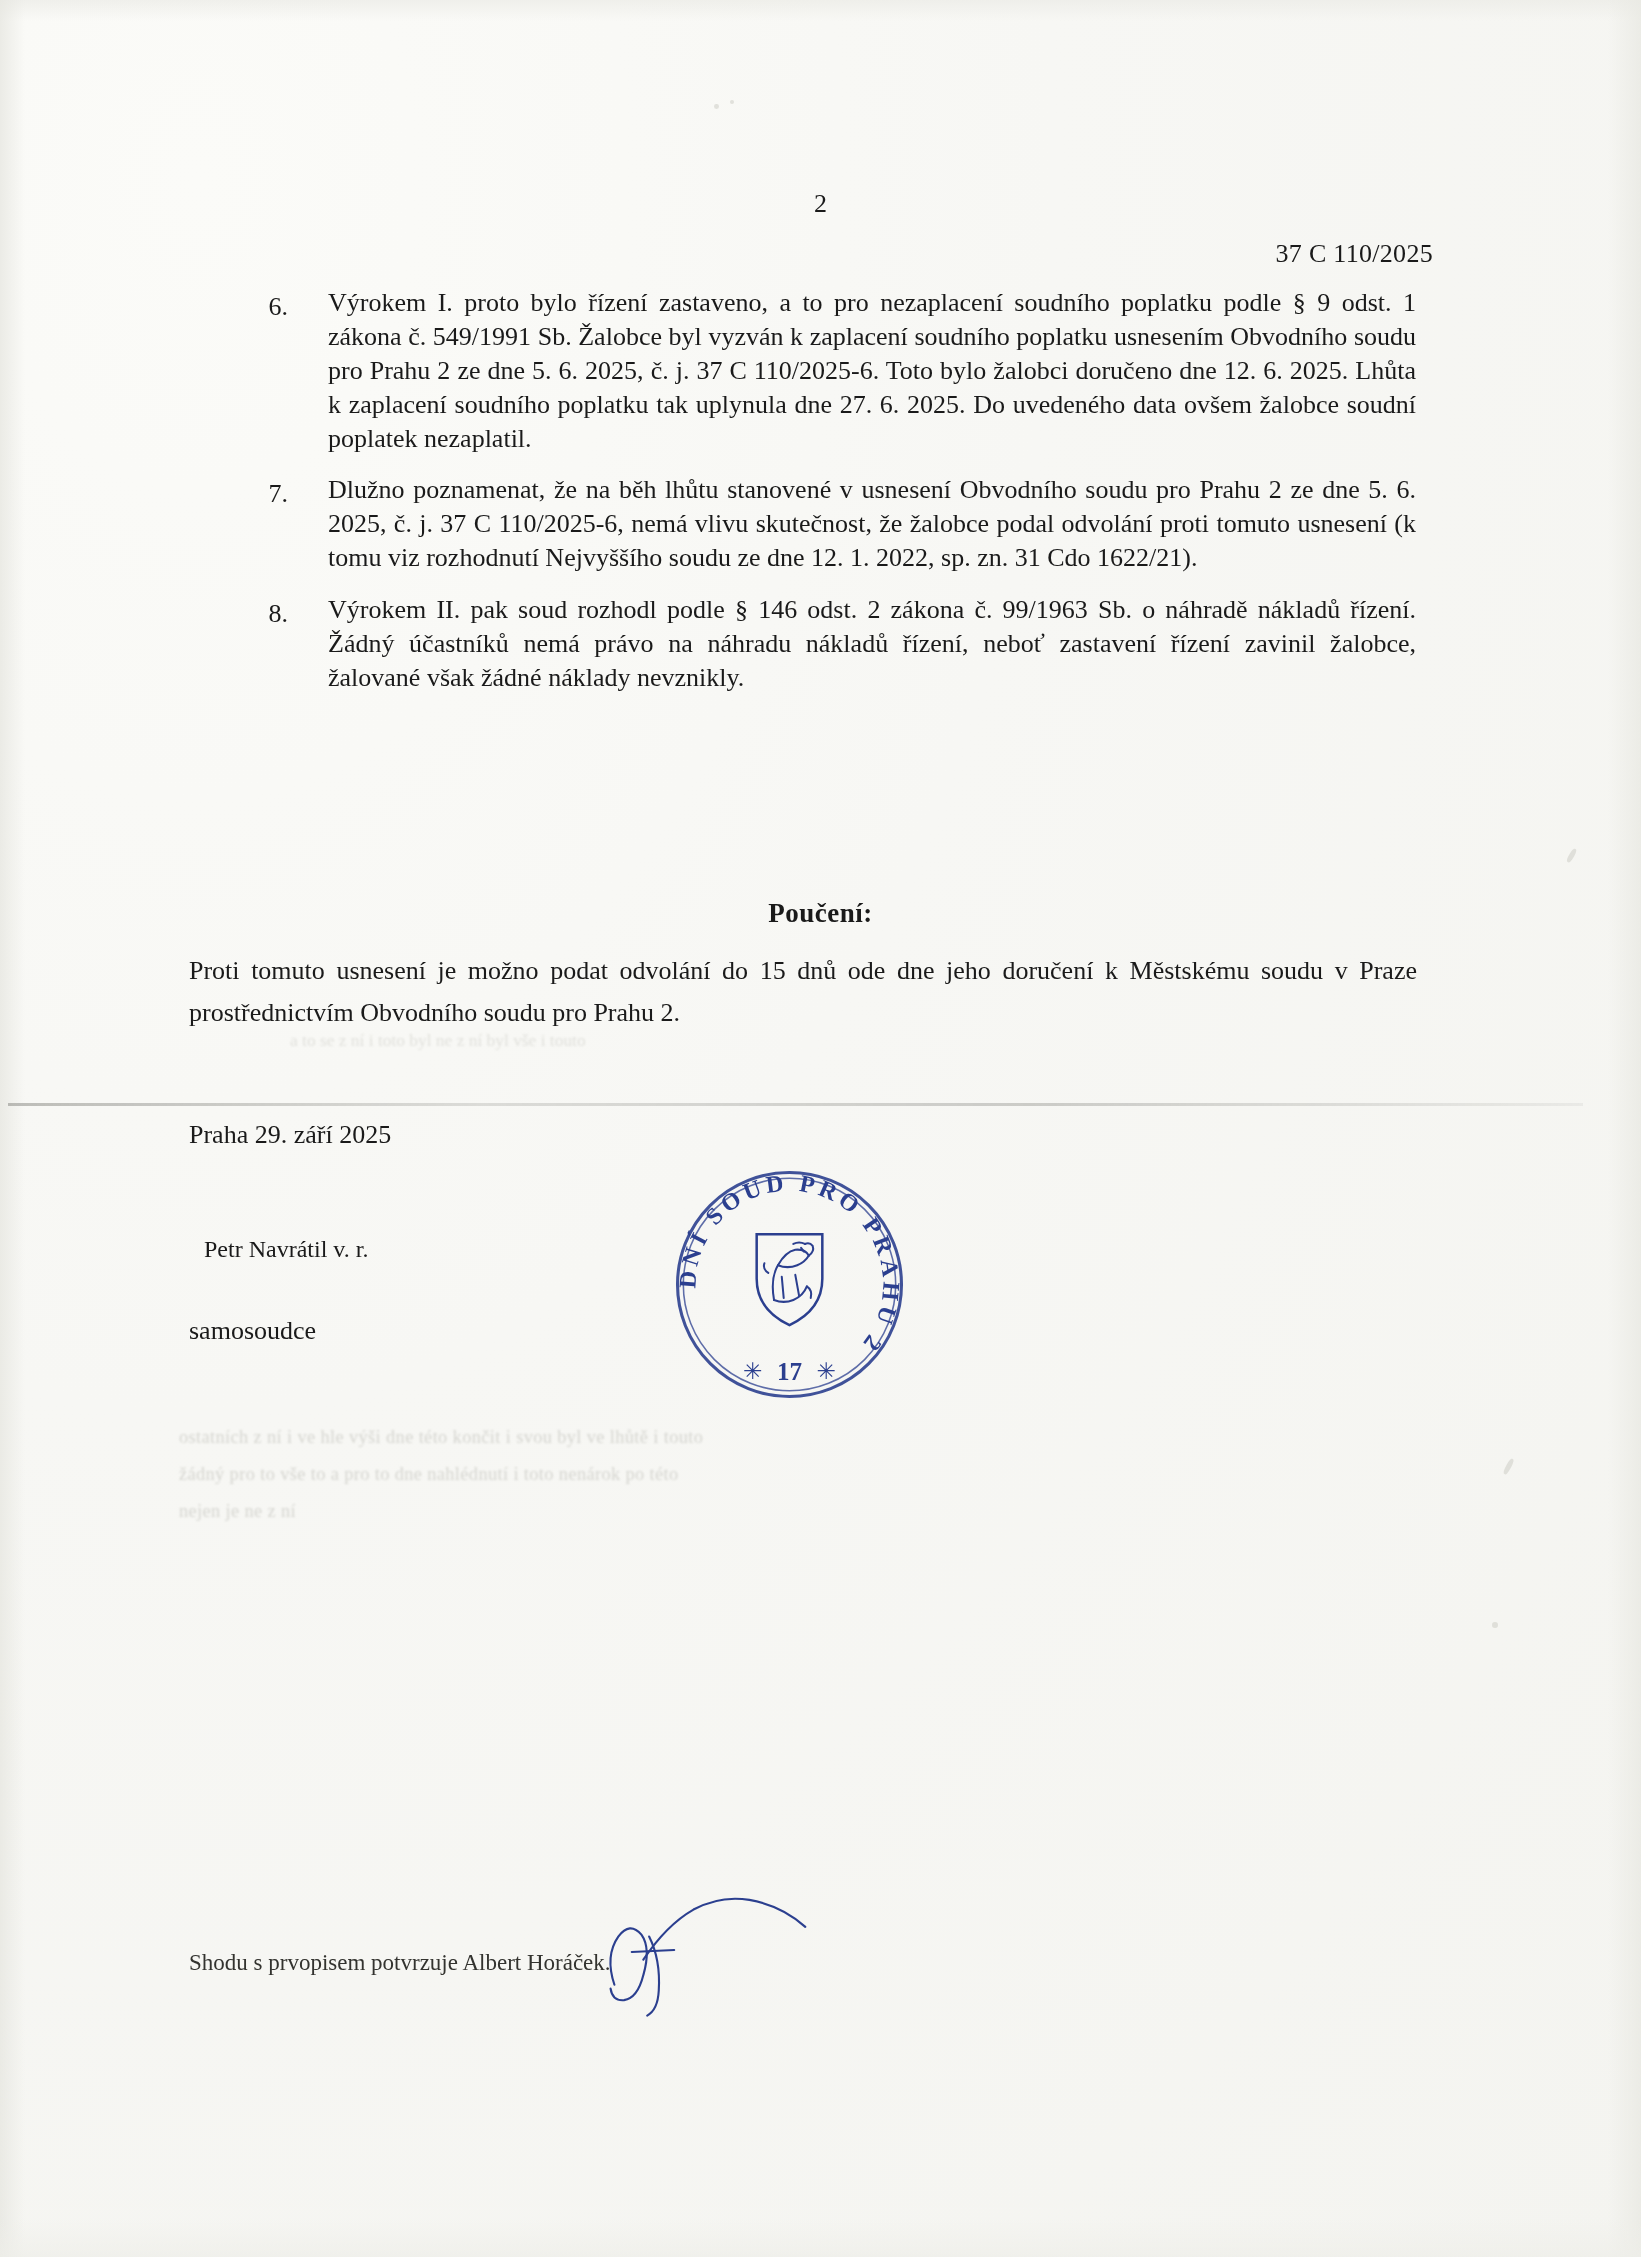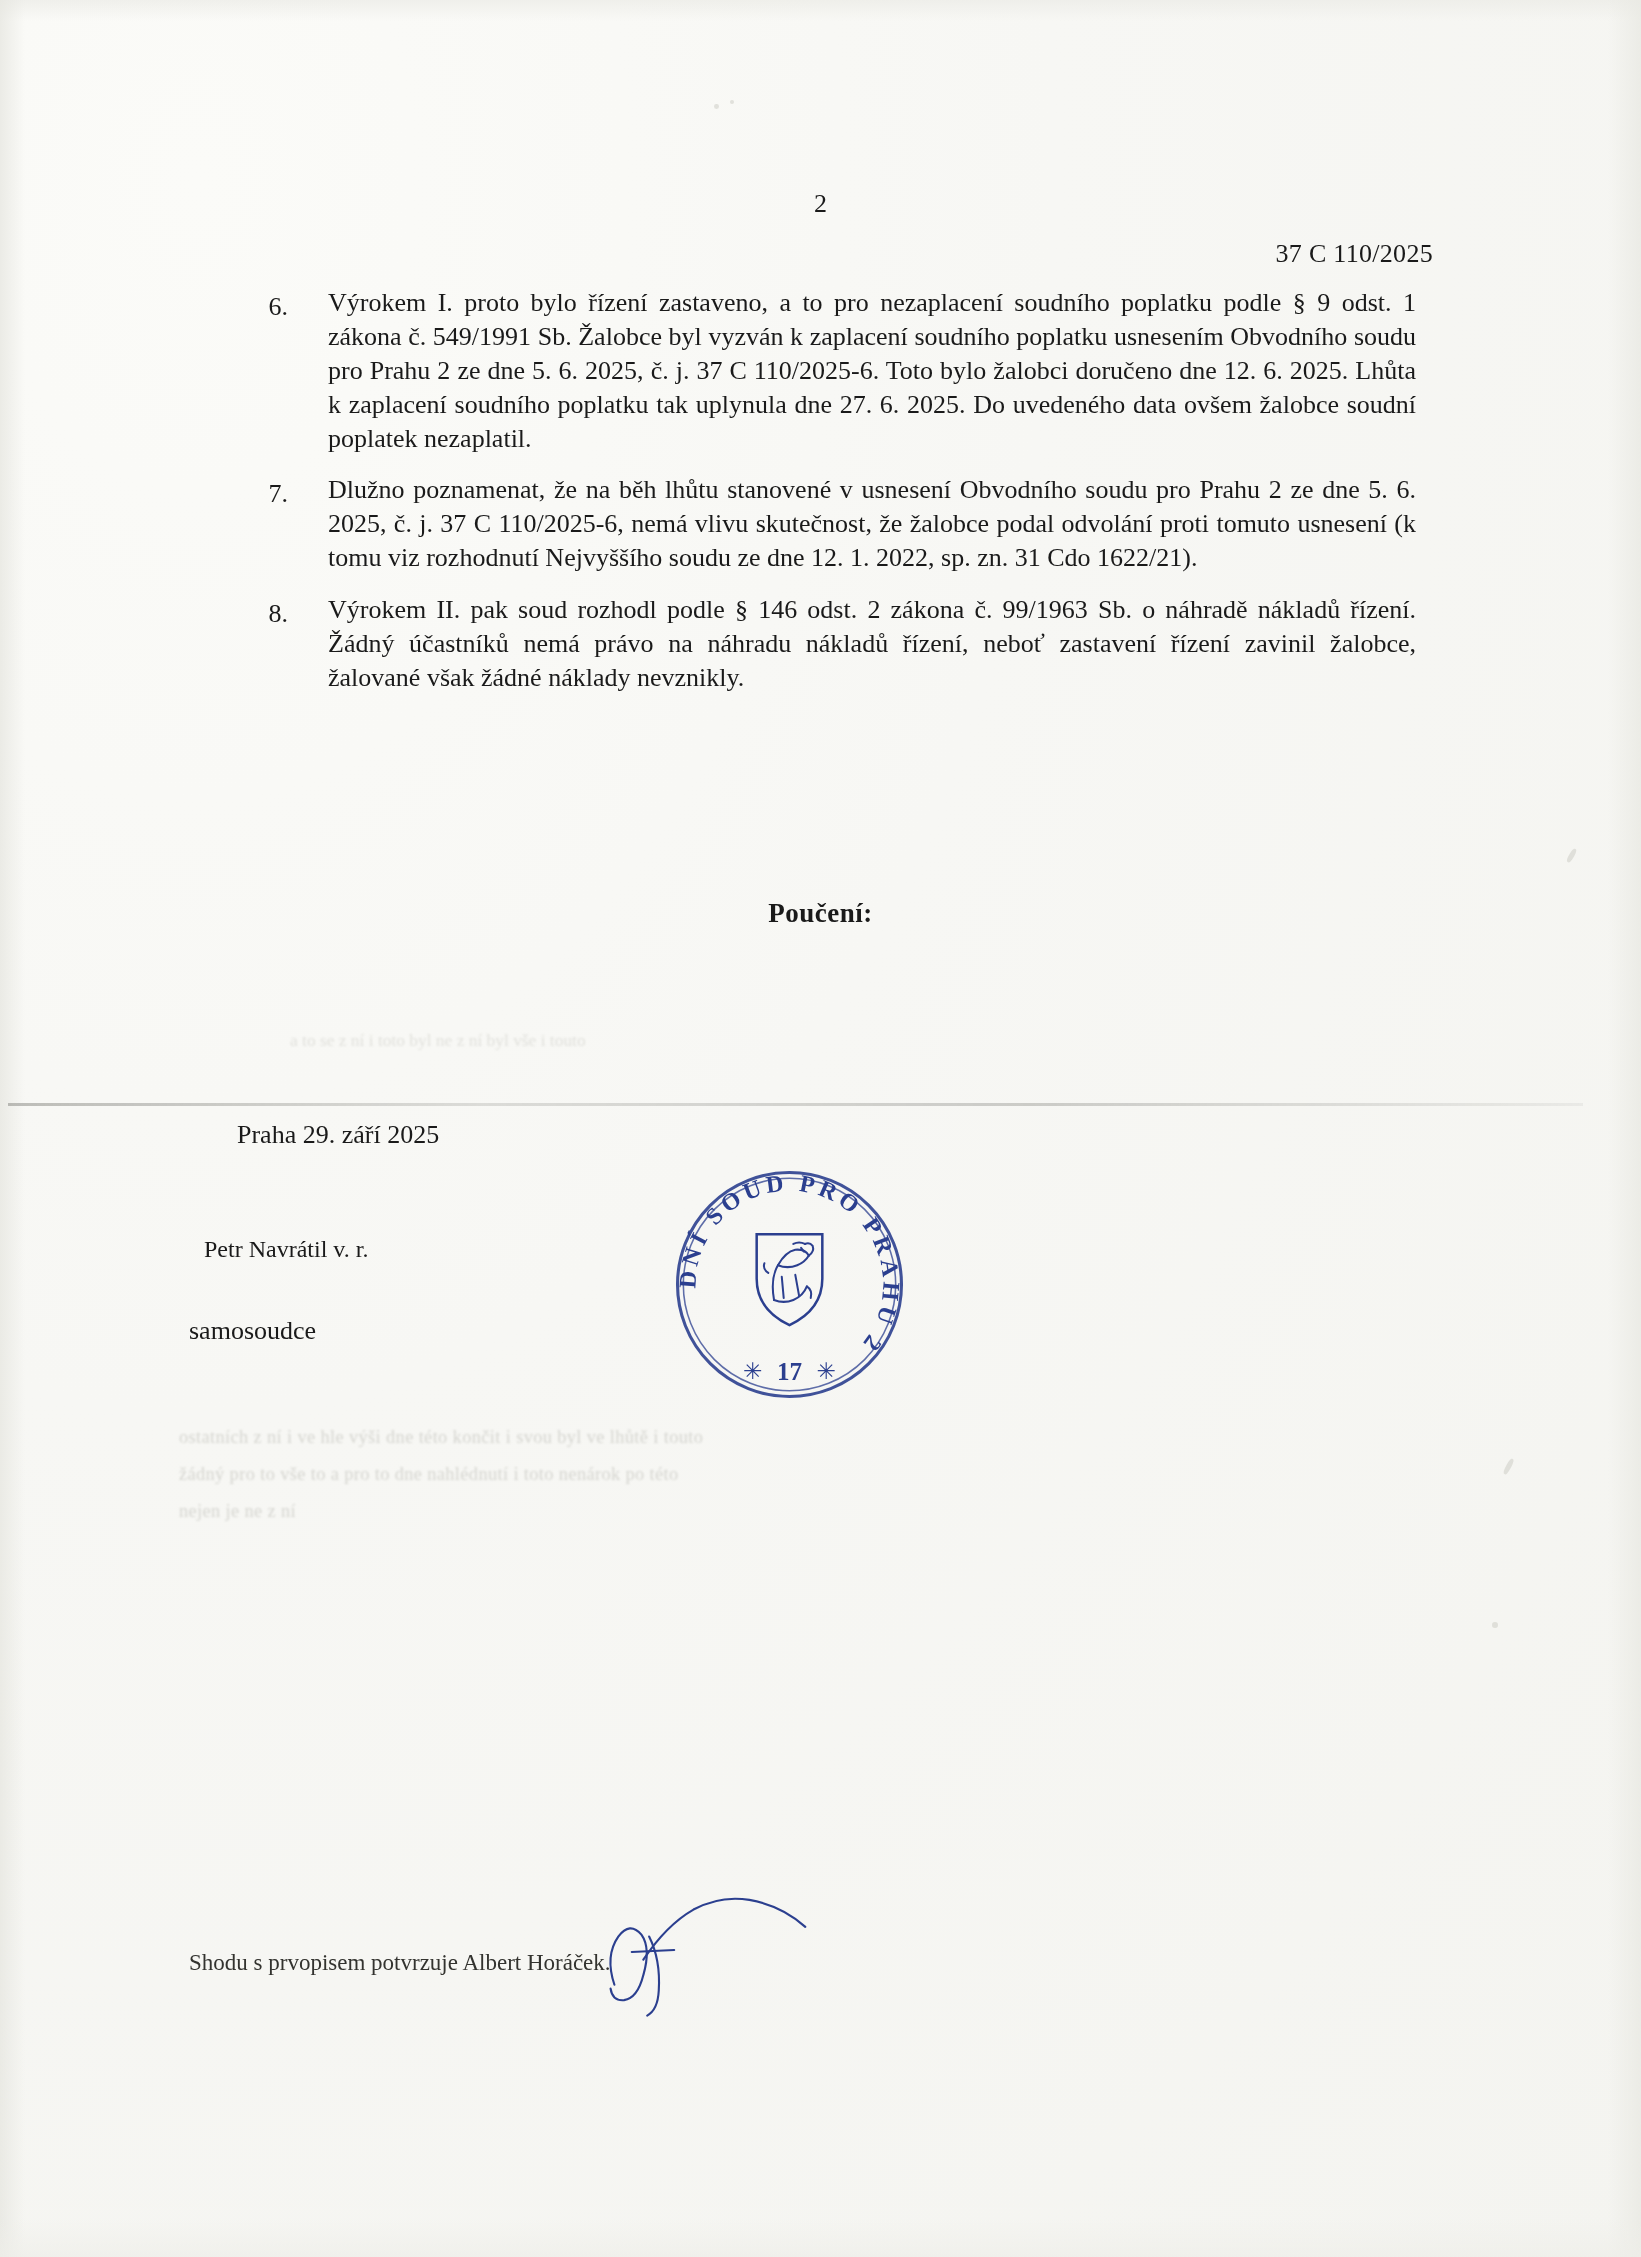--- a/index.html
+++ b/index.html
@@ -164,21 +164,20 @@
     line-height: 42px;
     text-align: justify;
     text-justify: inter-word;
   }
 
   .date-line {
     position: absolute;
     top: 1120px;
     left: 189px;
     font-size: 26px;
-    margin-left: 48px;
   }
   .signer-name {
     position: absolute;
     top: 1236px;
     left: 204px;
     font-size: 24px;
   }
   .signer-role {
     position: absolute;
     top: 1302px;
@@ -263,20 +262,21 @@
         <div class="num-text">Dlužno poznamenat, že na běh lhůtu stanovené v usnesení Obvodního soudu pro Prahu 2 ze dne 5. 6. 2025, č. j. 37 C 110/2025-6, nemá vlivu skutečnost, že žalobce podal odvolání proti tomuto usnesení (k tomu viz rozhodnutí Nejvyššího soudu ze dne 12. 1. 2022, sp. zn. 31 Cdo 1622/21).</div>
       </div>
 
       <div class="numbered">
         <div class="num">8.</div>
         <div class="num-text">Výrokem II. pak soud rozhodl podle § 146 odst. 2 zákona č. 99/1963 Sb. o náhradě nákladů řízení. Žádný účastníků nemá právo na náhradu nákladů řízení, neboť zastavení řízení zavinil žalobce, žalované však žádné náklady nevznikly.</div>
       </div>
     </div>
 
     <div class="pouceni-title">Poučení:</div>
+    <div class="pouceni-body">Proti tomuto usnesení je možno podat odvolání do 15 dnů ode dne jeho doručení k Městskému soudu v Praze prostřednictvím Obvodního soudu pro Prahu 2.</div>
 
     <div class="date-line">Praha 29. září 2025</div>
     <div class="signer-name">Petr Navrátil v. r.</div>
     <div class="signer-role">samosoudce</div>
 
     <div class="verify-line">Shodu s prvopisem potvrzuje Albert Horáček.</div>
   </div>
 
   <div class="stamp">
     <svg width="251" height="251" viewBox="0 0 260 260" aria-hidden="true">

